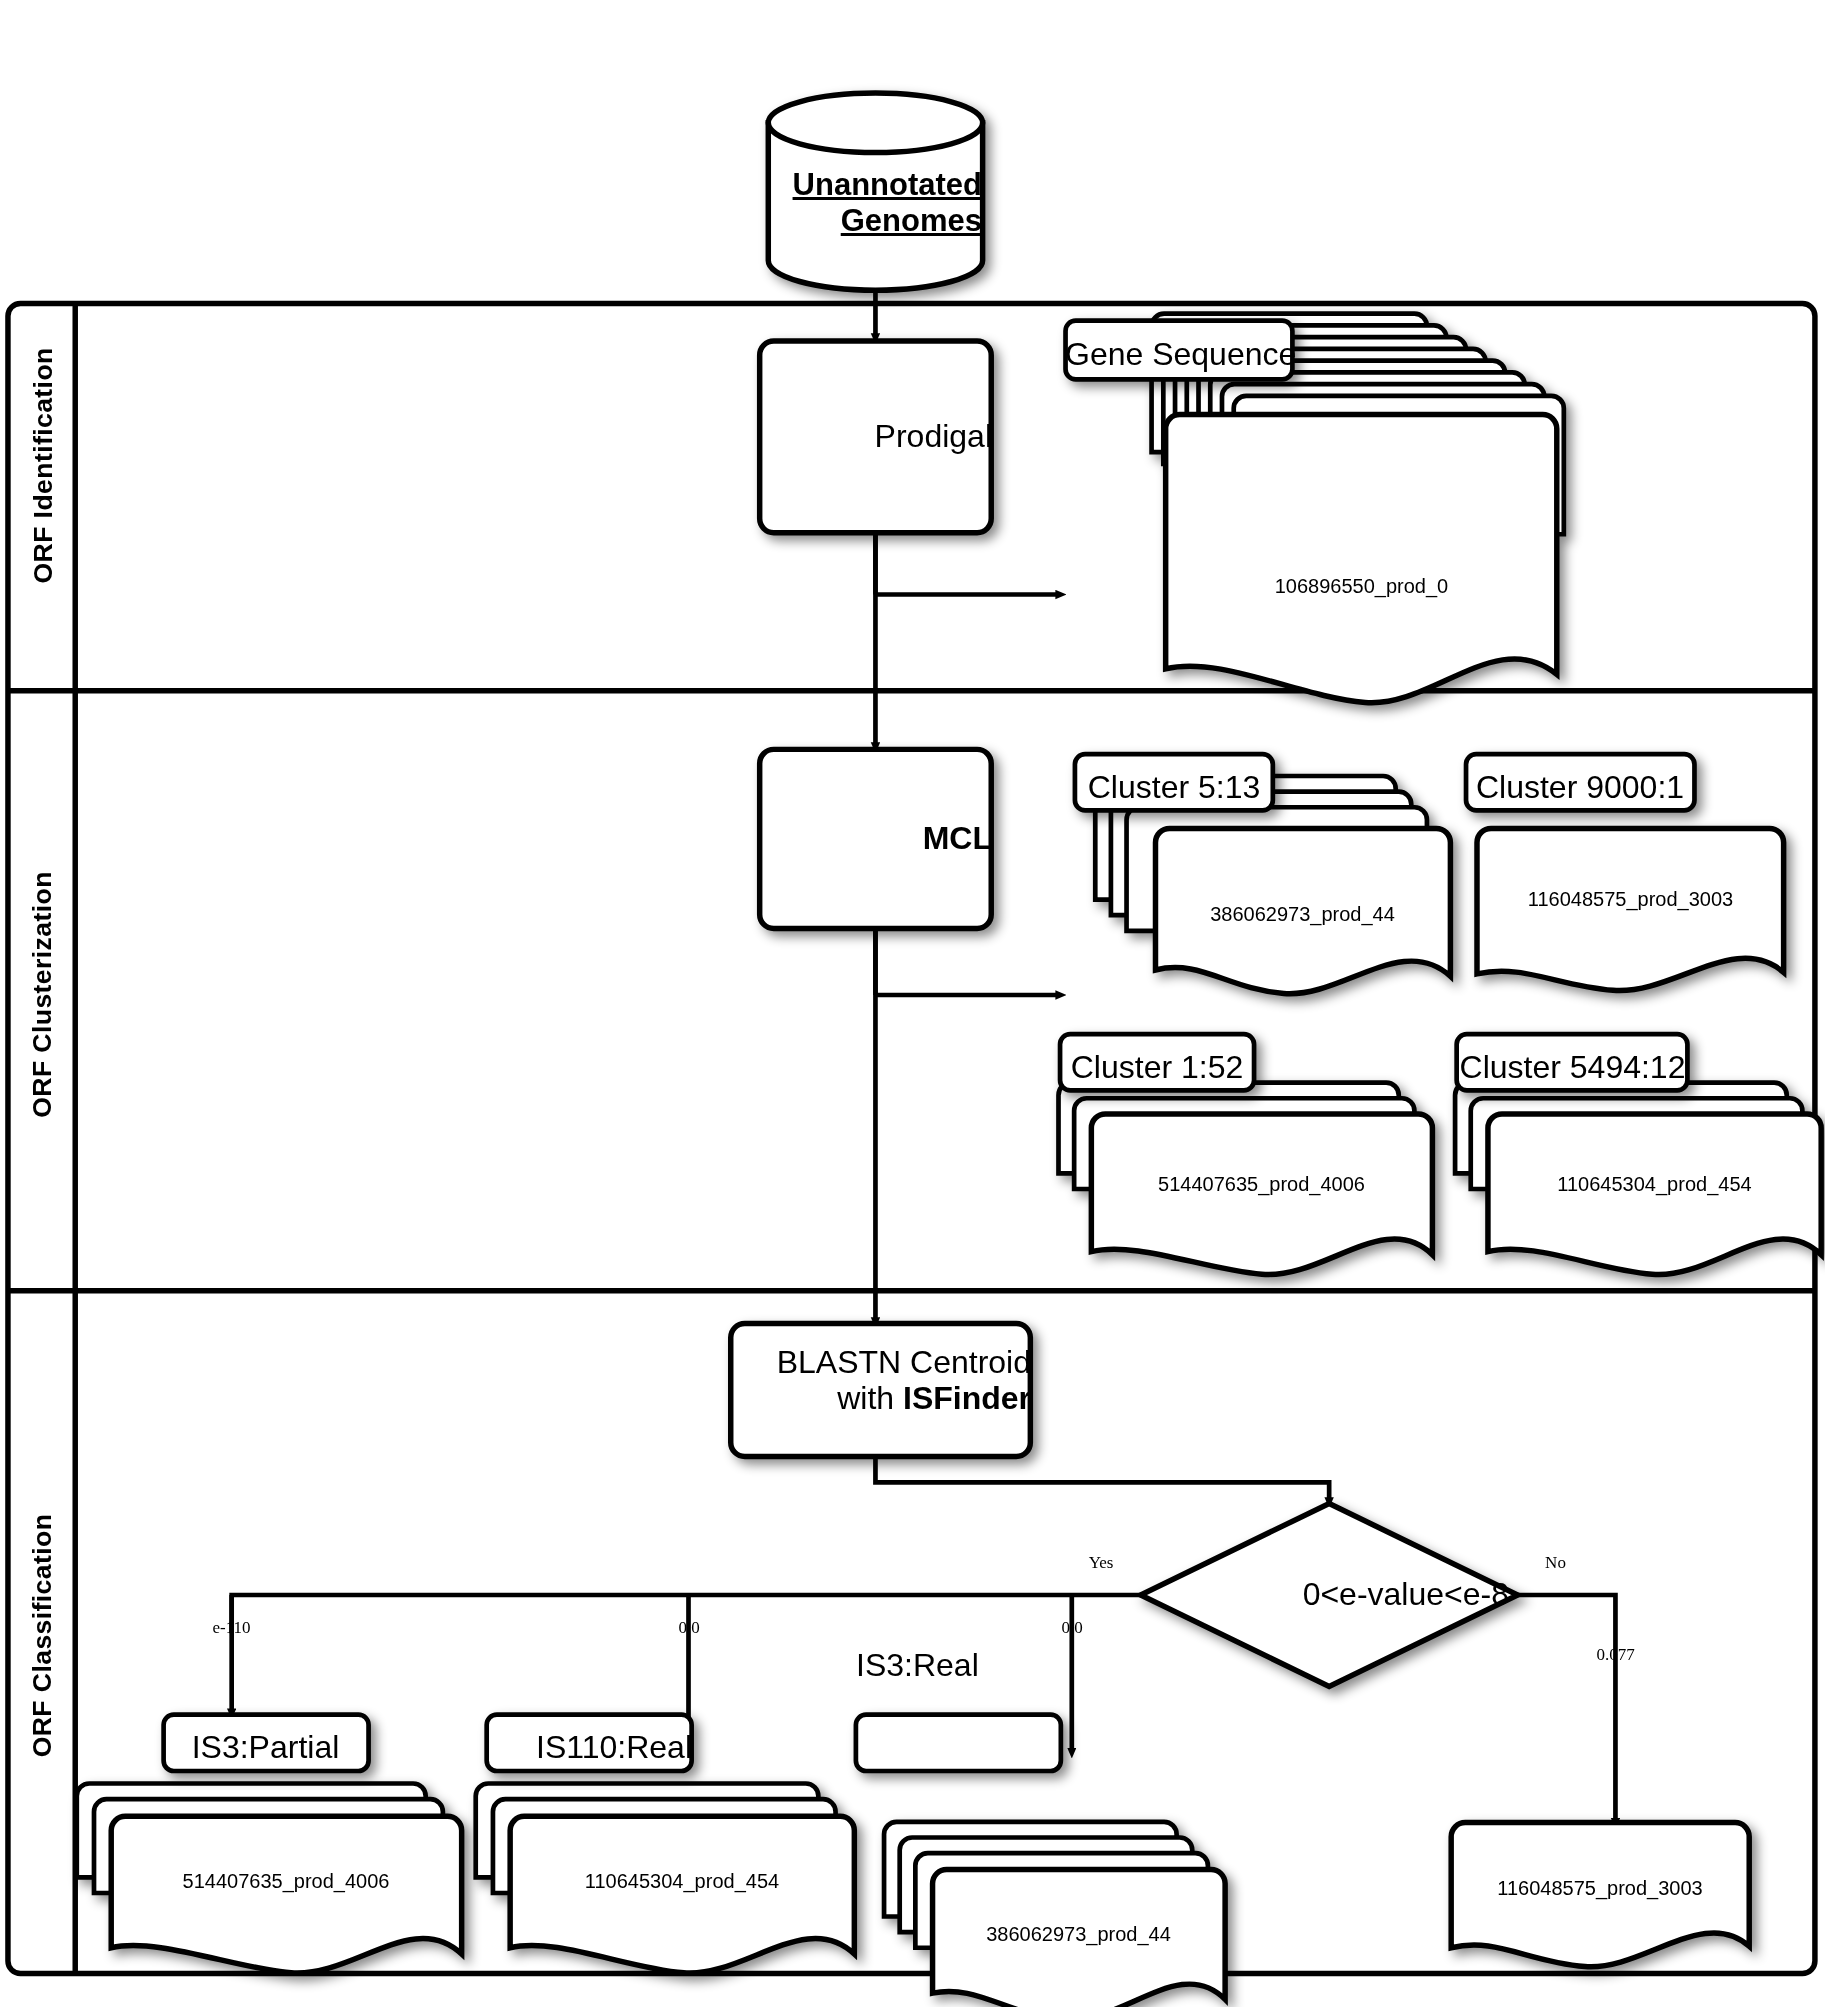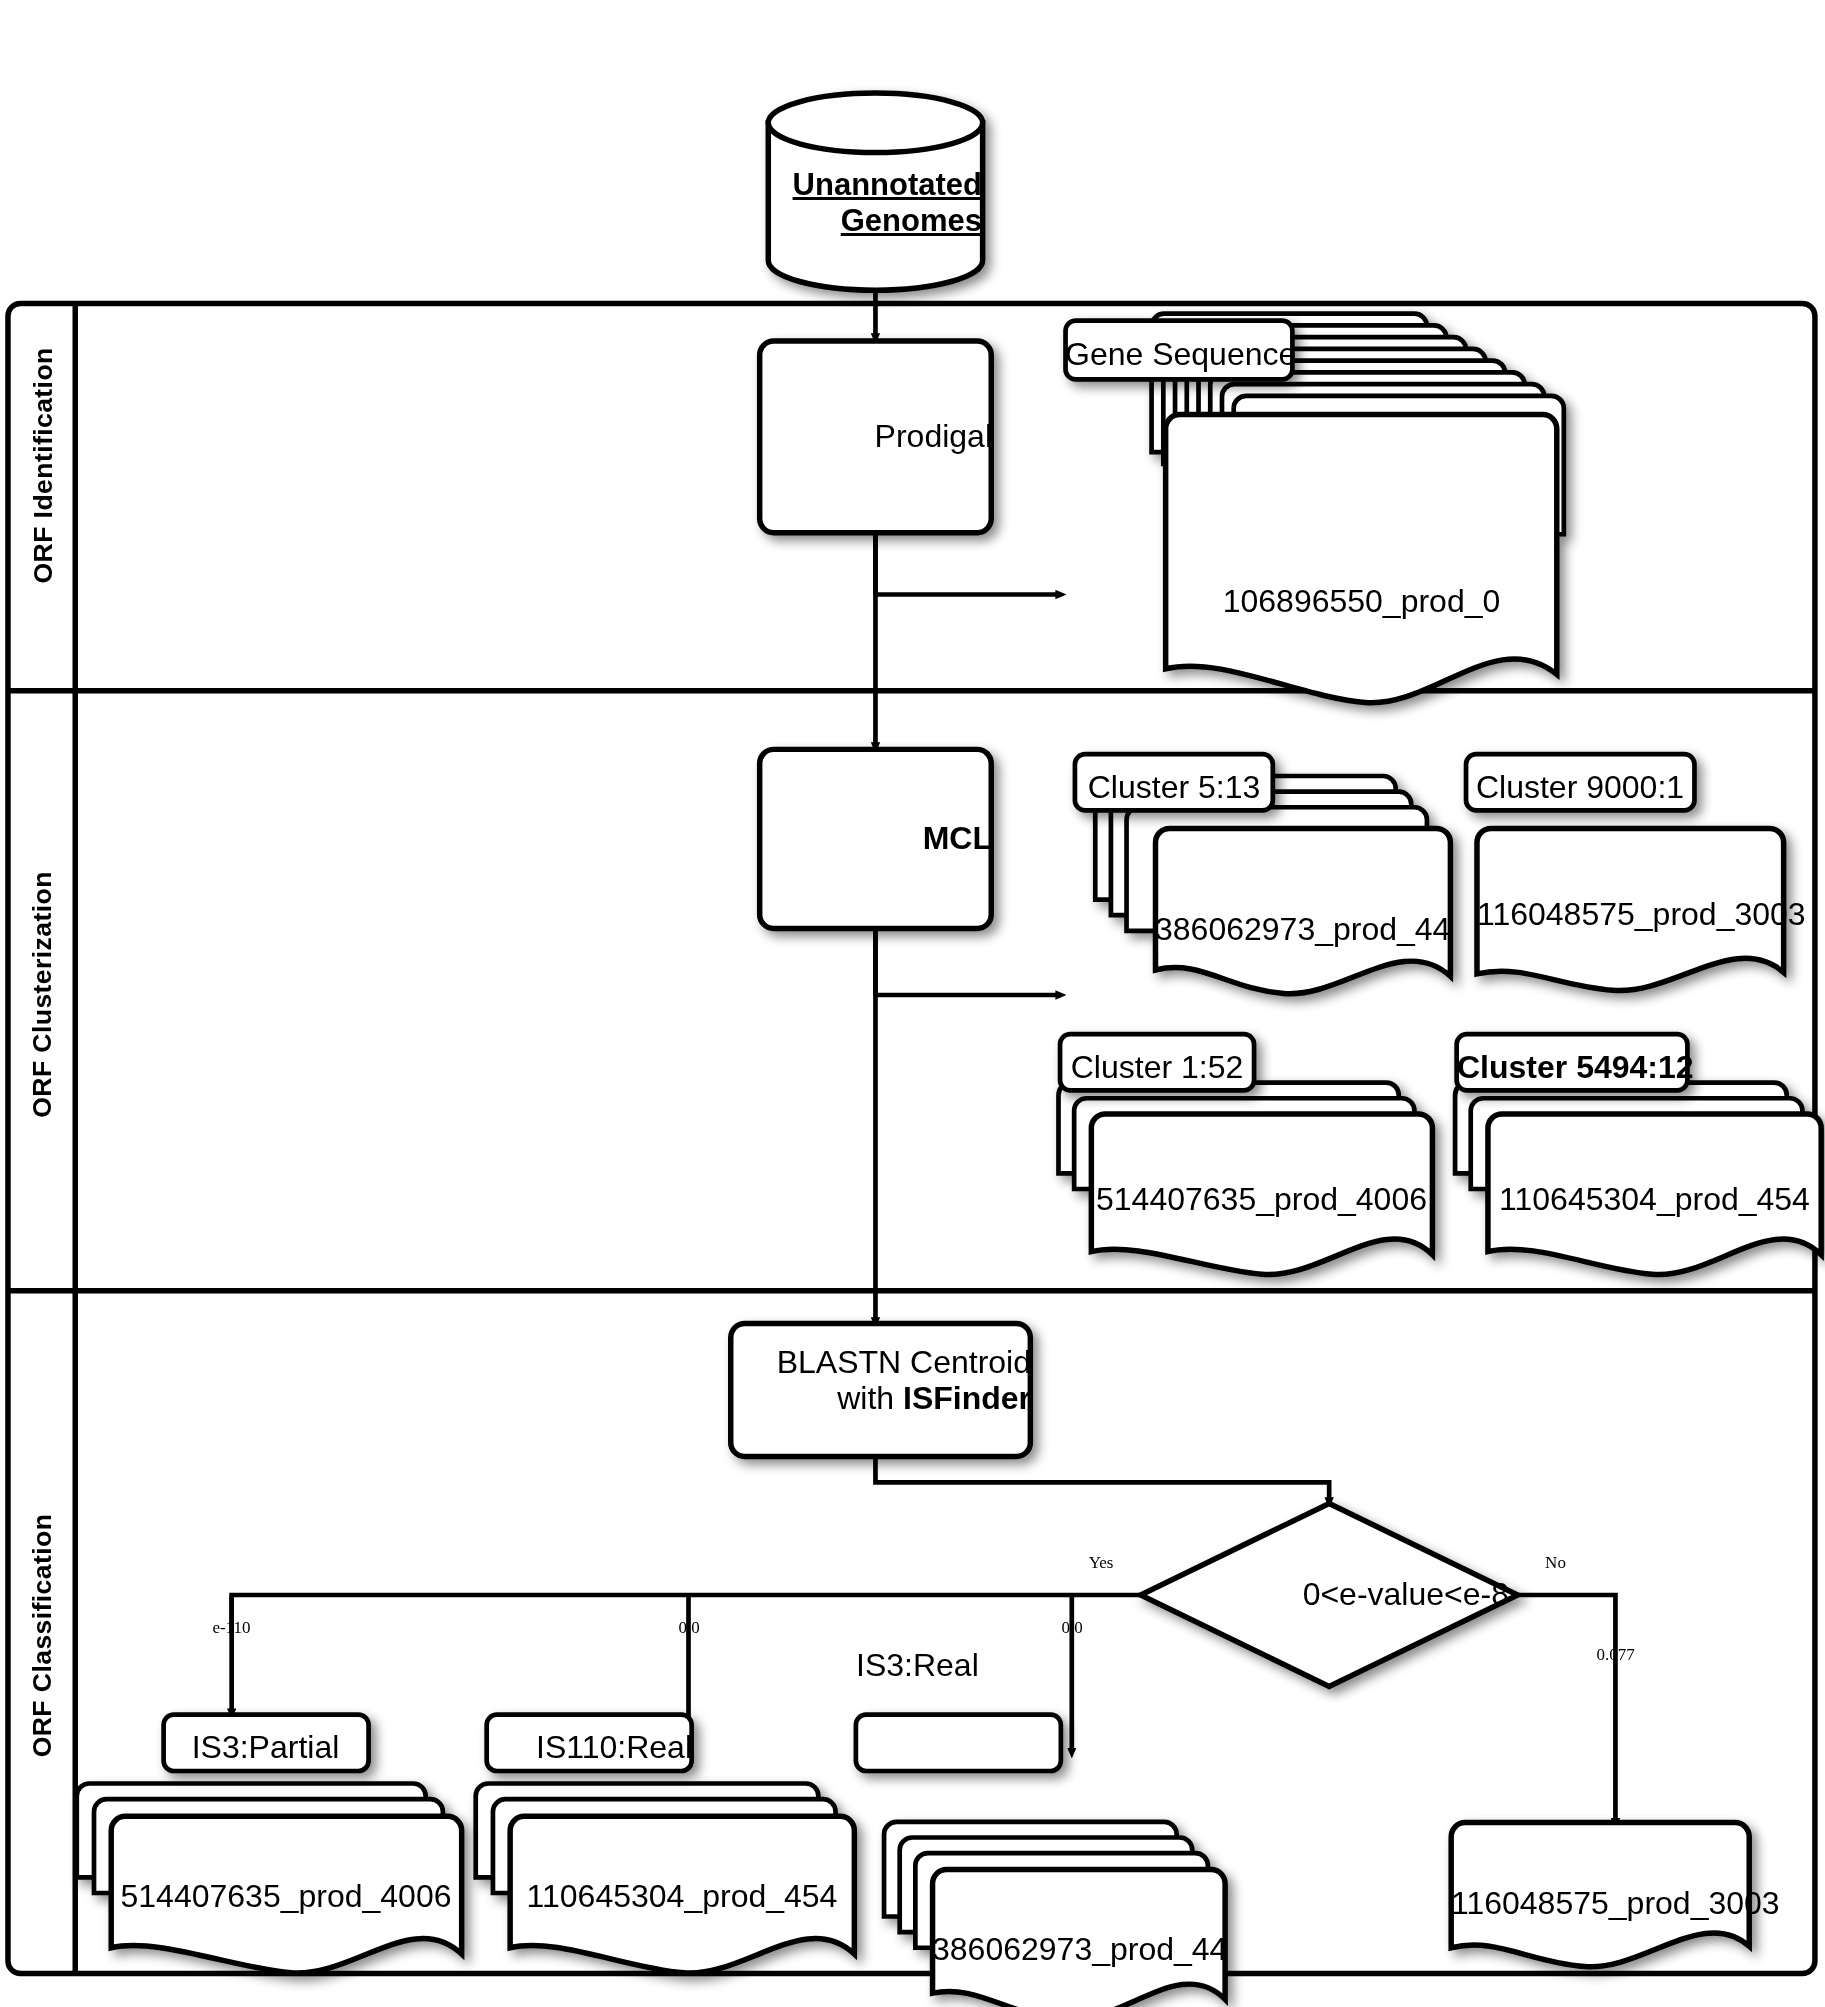--- a/index.html
+++ b/index.html
@@ -31,21 +31,21 @@
     font-size: 26.6px;
     letter-spacing: 0.4px;
     transform-origin: center center;
   }
   .node-text {
     font-size: 32px;
     text-align: right;
     line-height: 1.12;
   }
   .small-text { font-size: 32px; }
-  .doc-text  { font-size: 32px; margin-top: 8px; }
+  .doc-text  { font-size: 20px; }
   .edge-text { font-size: 17px; font-family: Liberation Serif, serif; }
   .db-text {
     font-size: 31px;
     font-weight: bold;
     text-align: right;
     line-height: 1.15;
     text-decoration: underline;
   }
 </style>
 </head>
@@ -247,21 +247,21 @@
 <div class="lbl node-text" style="left:1149px; top:1577px; width:360px;">0&lt;e-value&lt;e-8</div>
 
 <div class="lbl small-text" style="left:1065px; top:336px; width:227px; text-align:center;">Gene Sequence</div>
 
 <div class="lbl small-text" style="left:1075px; top:769px; width:198px; text-align:center;">Cluster 5:13</div>
 
 <div class="lbl small-text" style="left:1466px; top:769px; width:228px; text-align:center;">Cluster 9000:1</div>
 
 <div class="lbl small-text" style="left:1060px; top:1049px; width:194px; text-align:center;">Cluster 1:52</div>
 
-<div class="lbl small-text" style="left:1457px; top:1049px; width:231px; text-align:center;font-weight:bold;">Cluster 5494:12</div>
+<div class="lbl small-text" style="left:1457px; top:1049px; width:231px; text-align:center;">Cluster 5494:12</div>
 
 <div class="lbl small-text" style="left:163px; top:1729px; width:205px; text-align:center;">IS3:Partial</div>
 
 <div class="lbl small-text" style="left:487px; top:1729px; width:205px; text-align:right;">IS110:Real</div>
 
 <div class="lbl small-text" style="left:856px; top:1647px; width:205px; ">IS3:Real</div>
 
 <div class="lbl doc-text" style="left:1166px; top:575px; width:391px; text-align:center;">106896550_prod_0</div>
 
 <div class="lbl doc-text" style="left:1155px; top:903px; width:295px; text-align:center;">386062973_prod_44</div>

